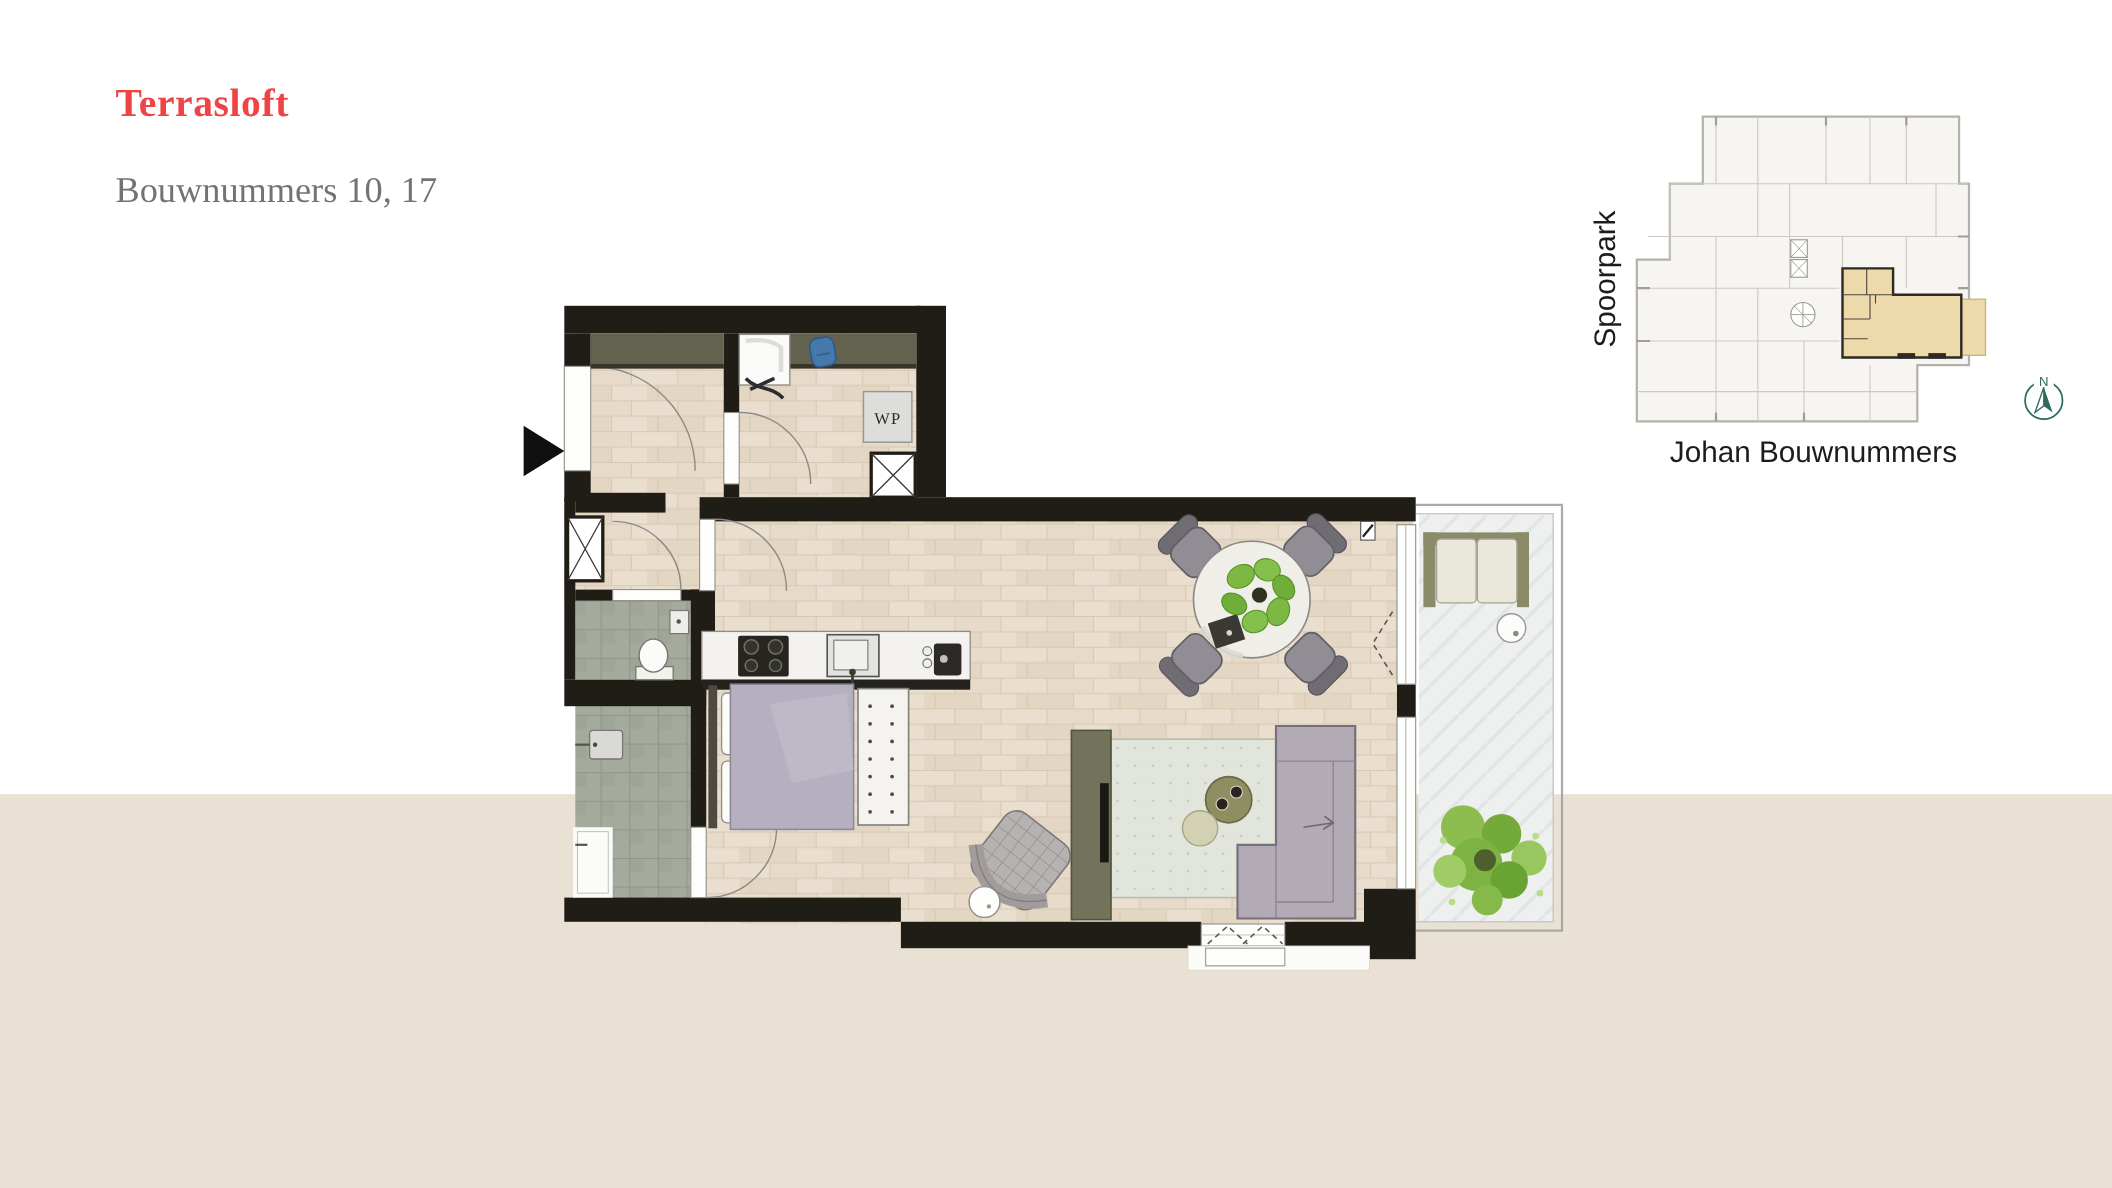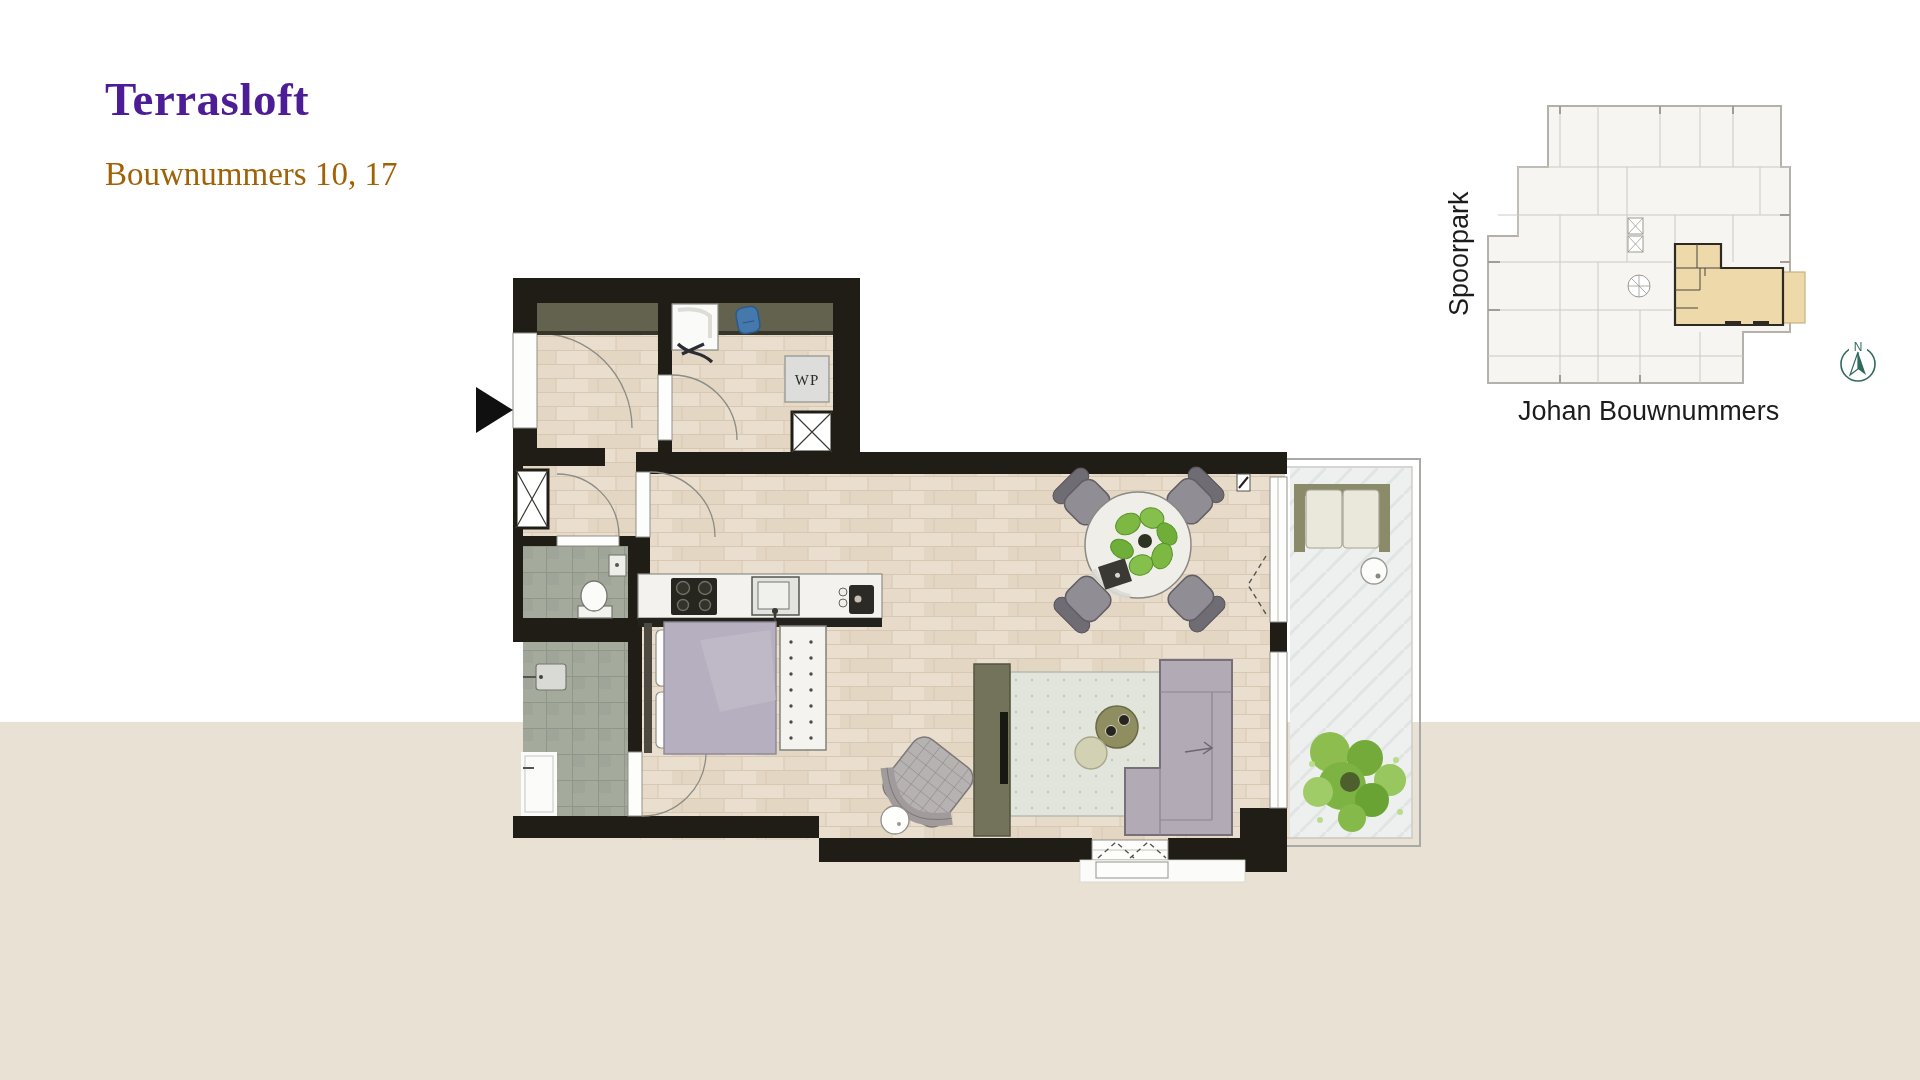--- a/index.html
+++ b/index.html
@@ -1,22 +1,22 @@
 <!DOCTYPE html>
 <html><head>
 <meta charset="utf-8">
 <style>
   html,body{margin:0;padding:0;background:#ffffff;}
   .page{position:relative;width:1920px;height:1080px;overflow:hidden;background:#ffffff;
         font-family:"Liberation Sans",sans-serif;}
   .page svg{position:absolute;left:0;top:0;}
   .hdr-title{position:absolute;left:105px;top:72px;font-family:"Liberation Serif",serif;
-             font-weight:700;font-size:47px;color:#4c1d95;letter-spacing:.5px;}
+             font-weight:700;font-size:36px;color:#ef4444;letter-spacing:.5px;}
   .hdr-sub{position:absolute;left:105px;top:156px;font-family:"Liberation Serif",serif;
-           font-weight:400;font-size:33px;color:#a16207;}
+           font-weight:400;font-size:33px;color:#737373;}
   .lbl{position:absolute;font-size:27px;color:#1c1c1c;}
   .lbl-park{left:1444px;top:316px;transform:rotate(-90deg);transform-origin:0 0;white-space:nowrap;}
   .lbl-street{left:1518px;top:396px;white-space:nowrap;}
 </style>
 </head>
 <body>
 
 <div class="page">
 
 <svg width="1920" height="1080" viewBox="0 0 1920 1080">

